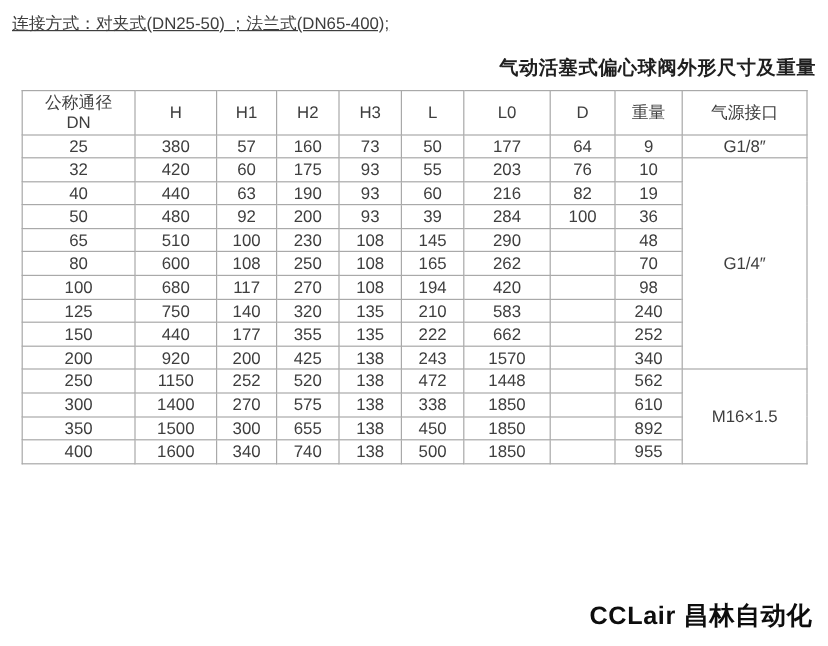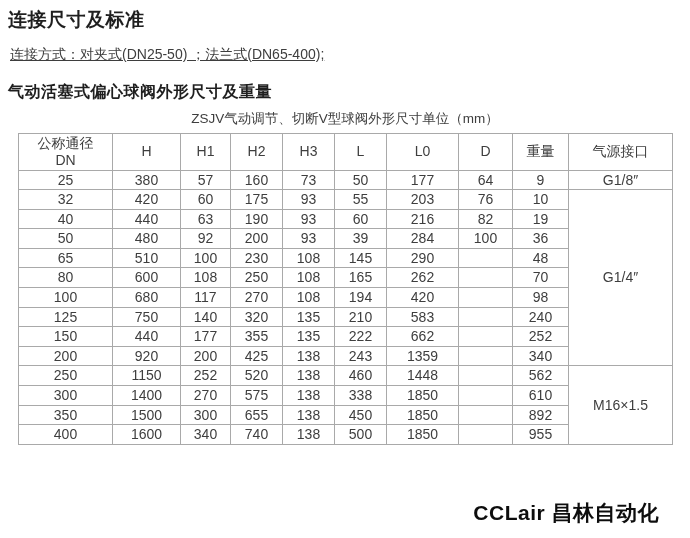--- a/index.html
+++ b/index.html
@@ -8,58 +8,56 @@
     font-family:"Liberation Sans","DejaVu Sans",sans-serif;color:#3e3e3e;
   }
   .page{padding:5px 10px 0 8px;}
   .title1{
     font-size:19px;font-weight:bold;color:#1f1f1f;margin:2px 0 9px 0;letter-spacing:0.5px;
   }
   .para p{
     margin:2px;font-size:14px;line-height:24.5px;color:#3e3e3e;white-space:nowrap;text-decoration:underline;
   }
   .title2{
-    font-size:16px;font-weight:bold;color:#1f1f1f;margin:15px 0 7px 0;letter-spacing:0.5px;
+    font-size:16px;font-weight:bold;color:#1f1f1f;margin:15px 0 7px 0;letter-spacing:0.5px;text-align:right;
   }
   .table-wrap{width:654px;margin-left:10px;}
   .caption{
     text-align:center;font-size:13.5px;color:#3e3e3e;margin:4px 0 5px 0;
   }
   table.dims{
     border-collapse:collapse;table-layout:fixed;width:654px;
   }
   table.dims th, table.dims td{
     border:1px solid #a9a9a9;text-align:center;vertical-align:middle;
     font-size:14px;font-weight:normal;color:#3e3e3e;padding:0;
     overflow:hidden;white-space:nowrap;
   }
   table.dims thead th{height:36px;line-height:17px;}
   table.dims thead th .hline{display:block;line-height:17px;}
   table.dims tbody td{height:18.6px;line-height:18.6px;}
   .watermark{
-    position:absolute;right:31px;bottom:11px;
+    position:absolute;right:13px;bottom:11px;
     font-size:21px;font-weight:bold;color:#0d0d0d;white-space:nowrap;
     letter-spacing:0.5px;
   }
 </style>
 </head>
 <body>
 
 <div class="page">
 
-  <h1 class="title1">连接尺寸及标准</h1>
 
   <div class="para">
     <p>连接方式：对夹式(DN25-50) ；法兰式(DN65-400);</p>
   </div>
 
   <h2 class="title2">气动活塞式偏心球阀外形尺寸及重量</h2>
 
   <div class="table-wrap">
-    <div class="caption">ZSJV气动调节、切断V型球阀外形尺寸单位（mm）</div>
 
     <table class="dims">
       <colgroup>
         <col style="width:94px">
           <col style="width:68px">
           <col style="width:50px">
         <col style="width:52px">
           <col style="width:52px">
           <col style="width:52px">
         <col style="width:72px">
@@ -186,31 +184,31 @@
             <td></td>
             <td>252</td>
           </tr>
           <tr>
             <td>200</td>
             <td>920</td>
             <td>200</td>
             <td>425</td>
             <td>138</td>
             <td>243</td>
-            <td>1359</td>
+            <td>1570</td>
             <td></td>
             <td>340</td>
           </tr>
           <tr>
             <td>250</td>
             <td>1150</td>
             <td>252</td>
             <td>520</td>
             <td>138</td>
-            <td>460</td>
+            <td>472</td>
             <td>1448</td>
             <td></td>
             <td>562</td>
             <td rowspan="4">M16×1.5</td>
           </tr>
           <tr>
             <td>300</td>
             <td>1400</td>
             <td>270</td>
             <td>575</td>

